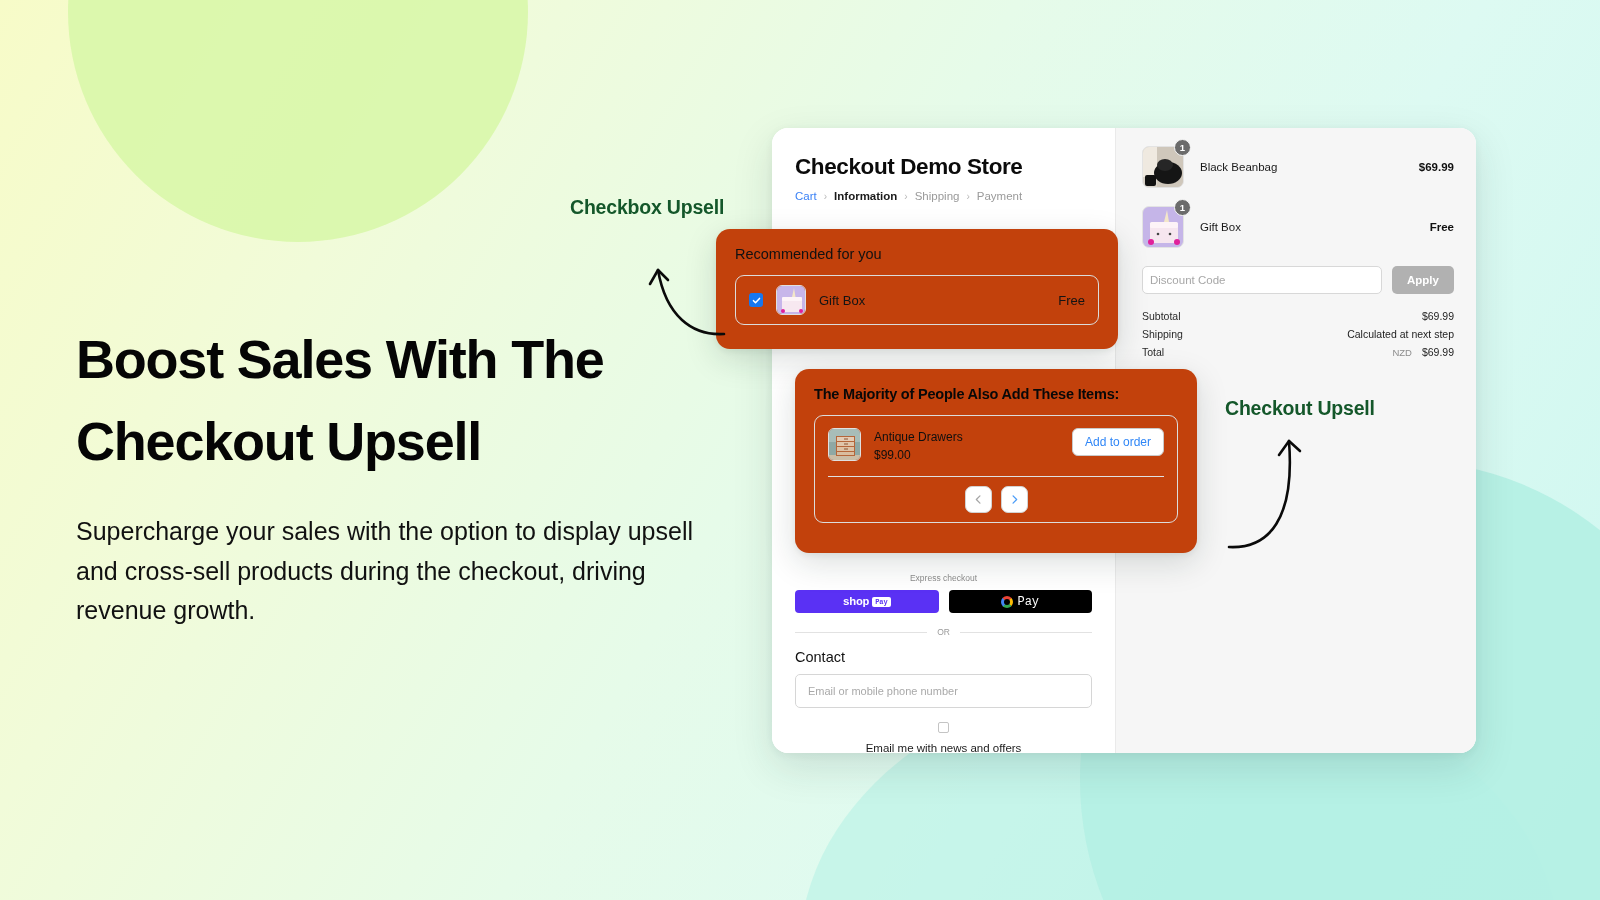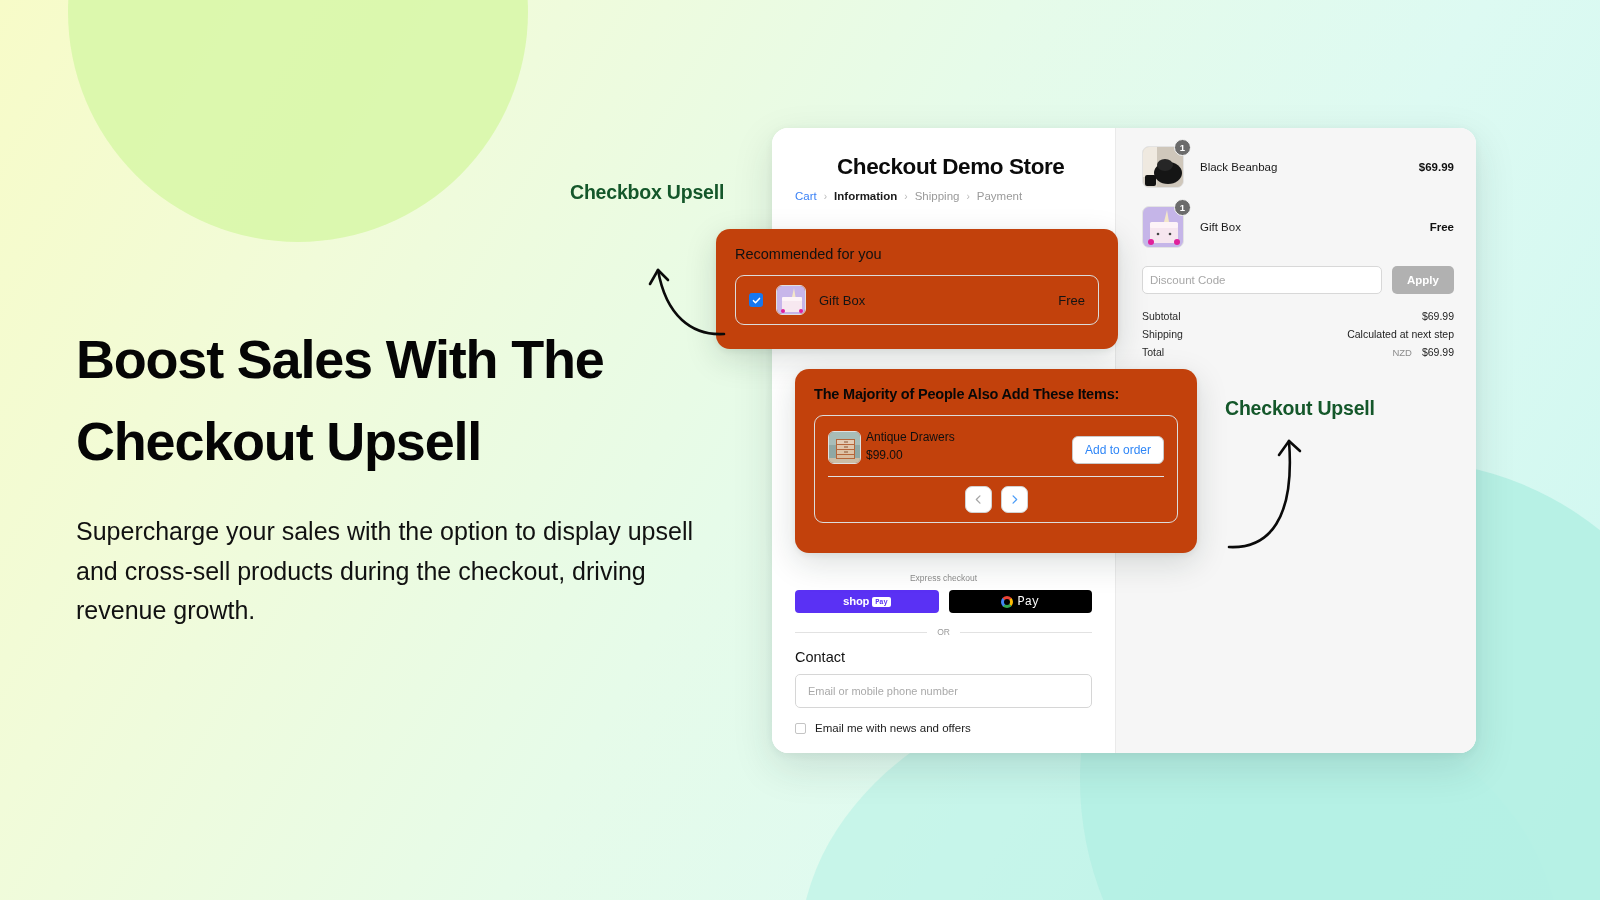--- a/index.html
+++ b/index.html
@@ -37,21 +37,21 @@
     margin-top: 30px;
     font-size: 25px; line-height: 1.58; font-weight: 400; color: #111;
   }
 
   
   .annot {
     position: absolute; z-index: 20;
     font-size: 19.5px; font-weight: 700; color: #14572a;
     letter-spacing: -.2px; white-space: nowrap;
   }
-  .annot-checkbox { left: 570px; top: 181px; }
+  .annot-checkbox { left: 570px; top: 196px; }
   .annot-checkout { left: 1225px; top: 397px; }
   .arrow-svg { position: absolute; z-index: 19; pointer-events: none; }
   .arrow-a { left: 620px; top: 212px; }
   .arrow-b { left: 1225px; top: 415px; }
 
   
   .checkout-window {
     position: absolute; left: 772px; top: 128px;
     width: 704px; height: 625px;
     border-radius: 16px;
@@ -63,21 +63,21 @@
     width: 343px; background: #ffffff; padding: 26px 23px 0 23px;
     position: relative;
   }
   .co-right {
     flex: 1; background: #f6f6f6; border-left: 1px solid #eaeaea;
     padding: 18px 22px 0 26px;
   }
 
   .store-title {
     font-size: 22.5px; font-weight: 700; color: #0b0b0b;
-    letter-spacing: -.4px; margin-bottom: 10px; margin-left: 42px;
+    letter-spacing: -.4px; margin-bottom: 10px;
   }
   .crumbs { display: flex; align-items: center; gap: 7px; font-size: 11.5px; }
   .crumb-link { color: #3b82f6; }
   .crumb-cur { color: #1a1a1a; font-weight: 600; }
   .crumb-dim { color: #9a9a9a; }
   .crumb-sep { color: #b9b9b9; font-size: 10px; }
 
   
   .express-wrap { position: absolute; left: 23px; right: 23px; top: 445px; }
   .express-label {
@@ -112,21 +112,21 @@
   .or-row::before, .or-row::after {
     content: ""; flex: 1; height: 1px; background: #e2e2e2;
   }
   .contact-h { font-size: 14.5px; font-weight: 500; color: #111; margin-bottom: 9px; }
   .email-field {
     width: 100%; height: 26px; border: 1px solid #d6d6d6; border-radius: 5px;
     padding: 16px 12px; font-size: 11px; color: #333; background: #fff;
     font-family: "Liberation Sans", sans-serif;
   }
   .email-field::placeholder { color: #a9a9a9; }
-  .news-row { display: flex; align-items: center; gap: 9px; margin-top: 14px; }
+  .news-row { display: flex; align-items: center; gap: 9px; margin-top: 14px; flex-direction: column; }
   .news-box {
     width: 11px; height: 11px; border: 1px solid #c4c4c4; border-radius: 2px;
     background: #fff; cursor: pointer;
   }
   .news-label { font-size: 11.5px; color: #1c1c1c; }
 
   
   .sum-item { display: flex; align-items: center; margin-bottom: 18px; }
   .thumb-wrap { position: relative; width: 42px; height: 42px; flex: none; }
   .thumb {
@@ -187,21 +187,21 @@
   }
   .cb-box svg { width: 9px; height: 9px; }
   .cb-thumb {
     width: 30px; height: 30px; border-radius: 6px; border: 1px solid #e0e0e0;
     overflow: hidden; flex: none;
   }
   .cb-name { flex: 1; font-size: 13px; color: #141414; }
   .cb-price { font-size: 13px; color: #141414; }
 
   .up-box { border: 1px solid #dcdcdc; border-radius: 9px; padding: 12px 13px 9px 13px; }
-  .up-row { display: flex; align-items: flex-end; gap: 5px; }
+  .up-row { display: flex; align-items: flex-start; gap: 13px; }
   .up-thumb {
     width: 33px; height: 33px; border-radius: 6px; border: 1px solid #e0e0e0;
     overflow: hidden; flex: none;
   }
   .up-info { flex: 1; }
   .up-name { font-size: 12px; color: #0f0f0f; line-height: 1.5; }
   .up-price { font-size: 12px; color: #0f0f0f; line-height: 1.5; }
   .add-btn {
     border: 1px solid #c9c9c9; border-radius: 6px; background: #fff;
     color: #2f86f7; font-size: 12px; padding: 6px 12px; cursor: pointer;

